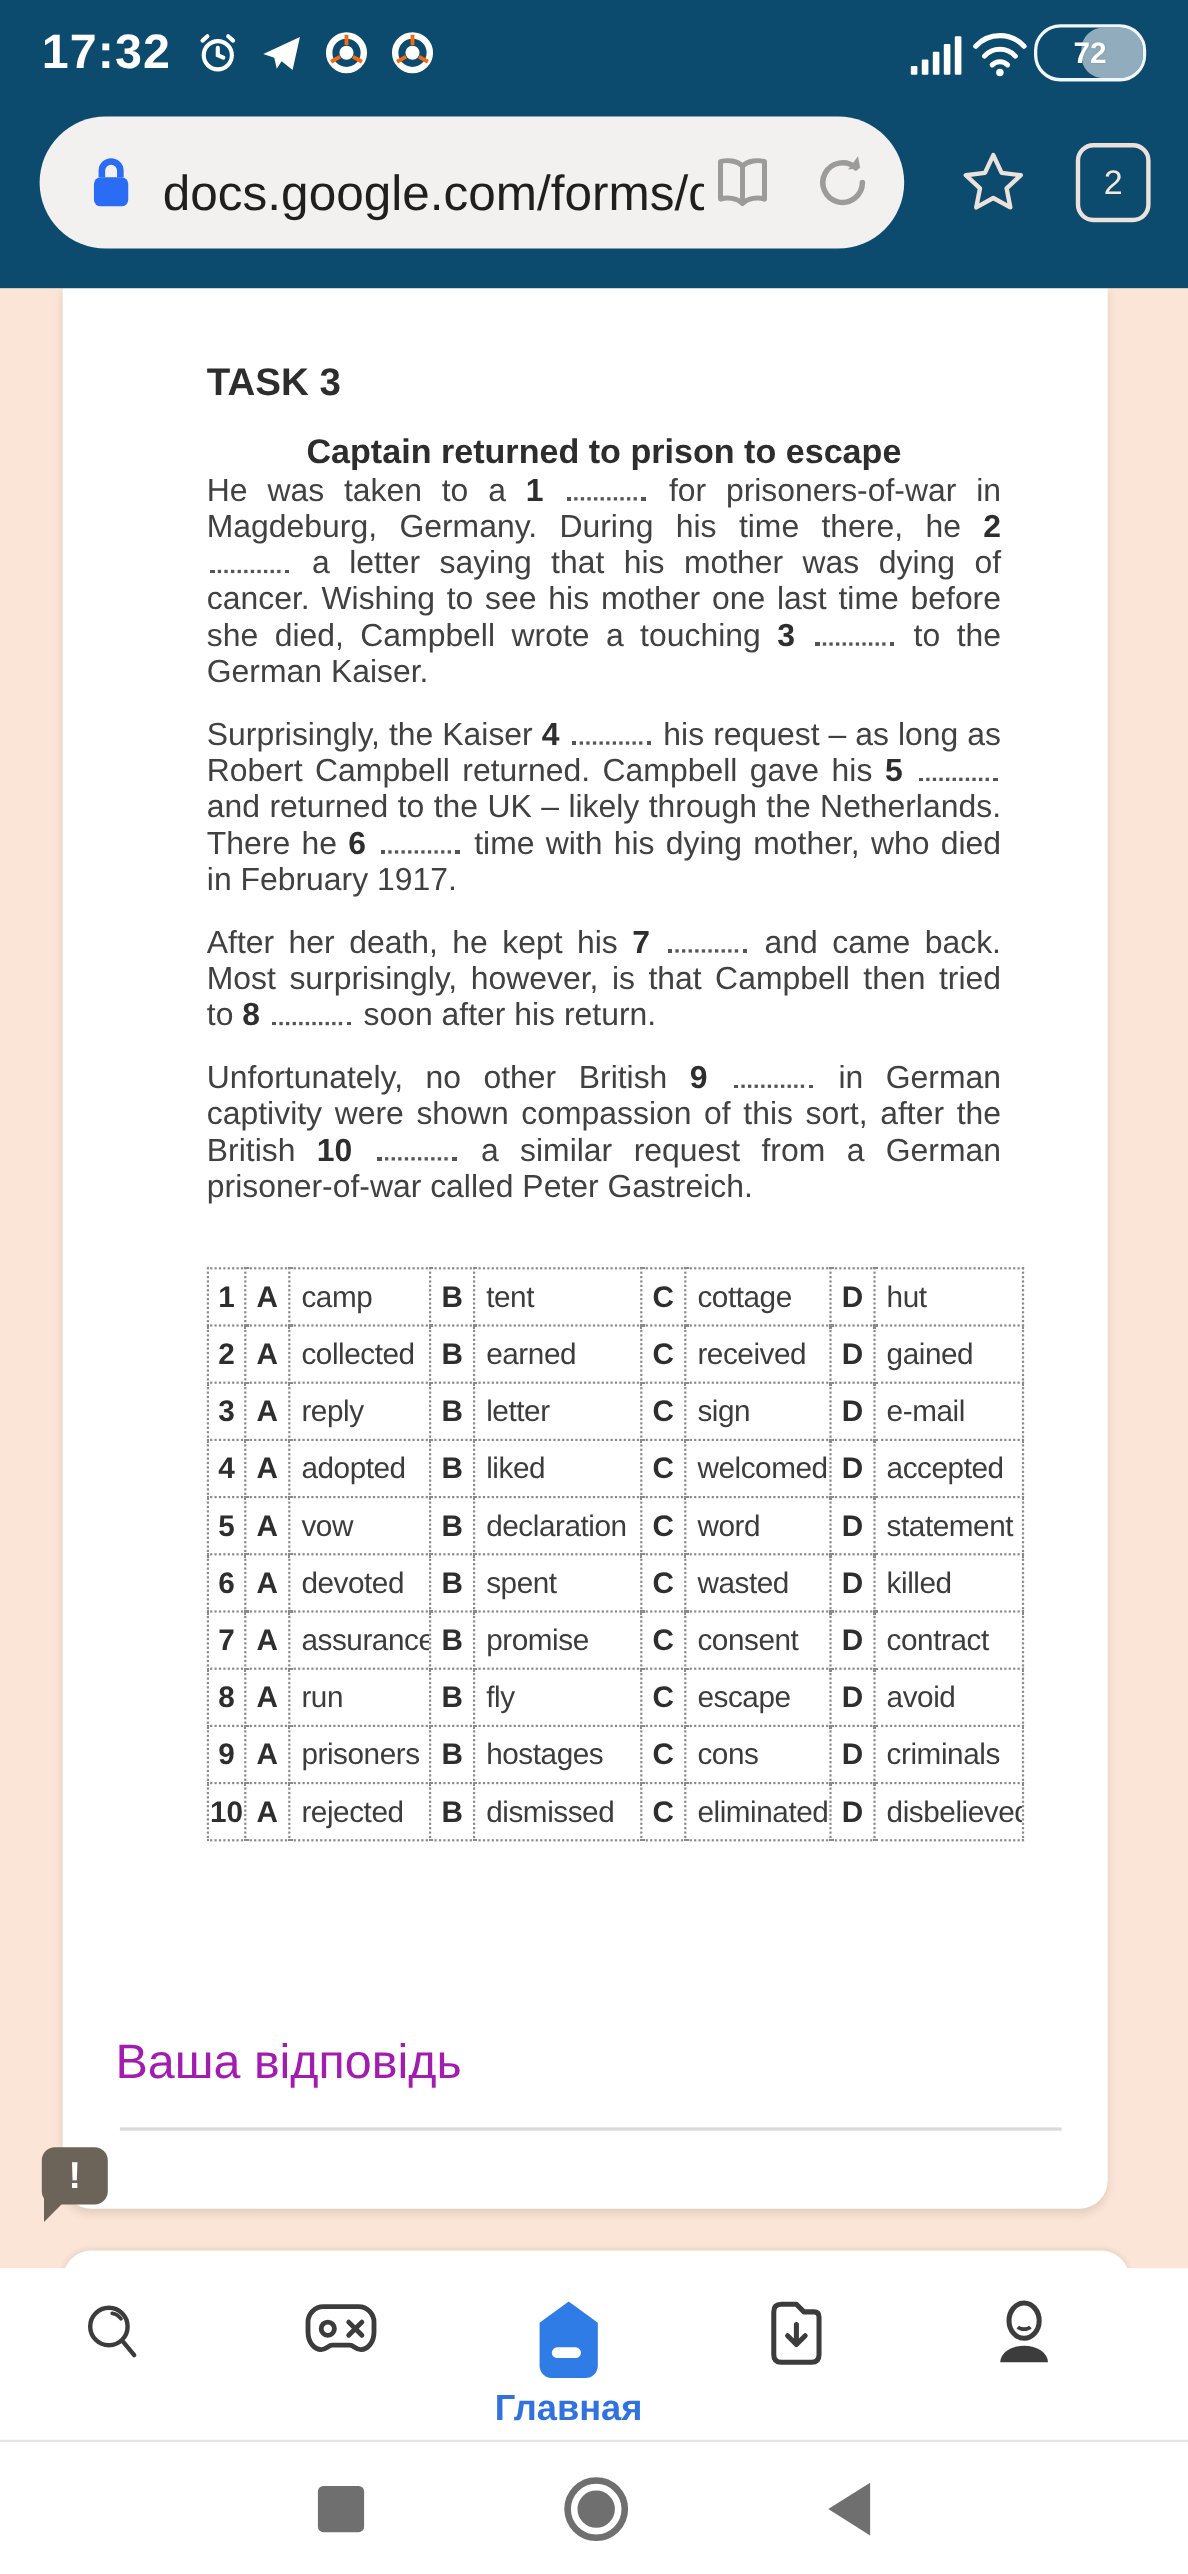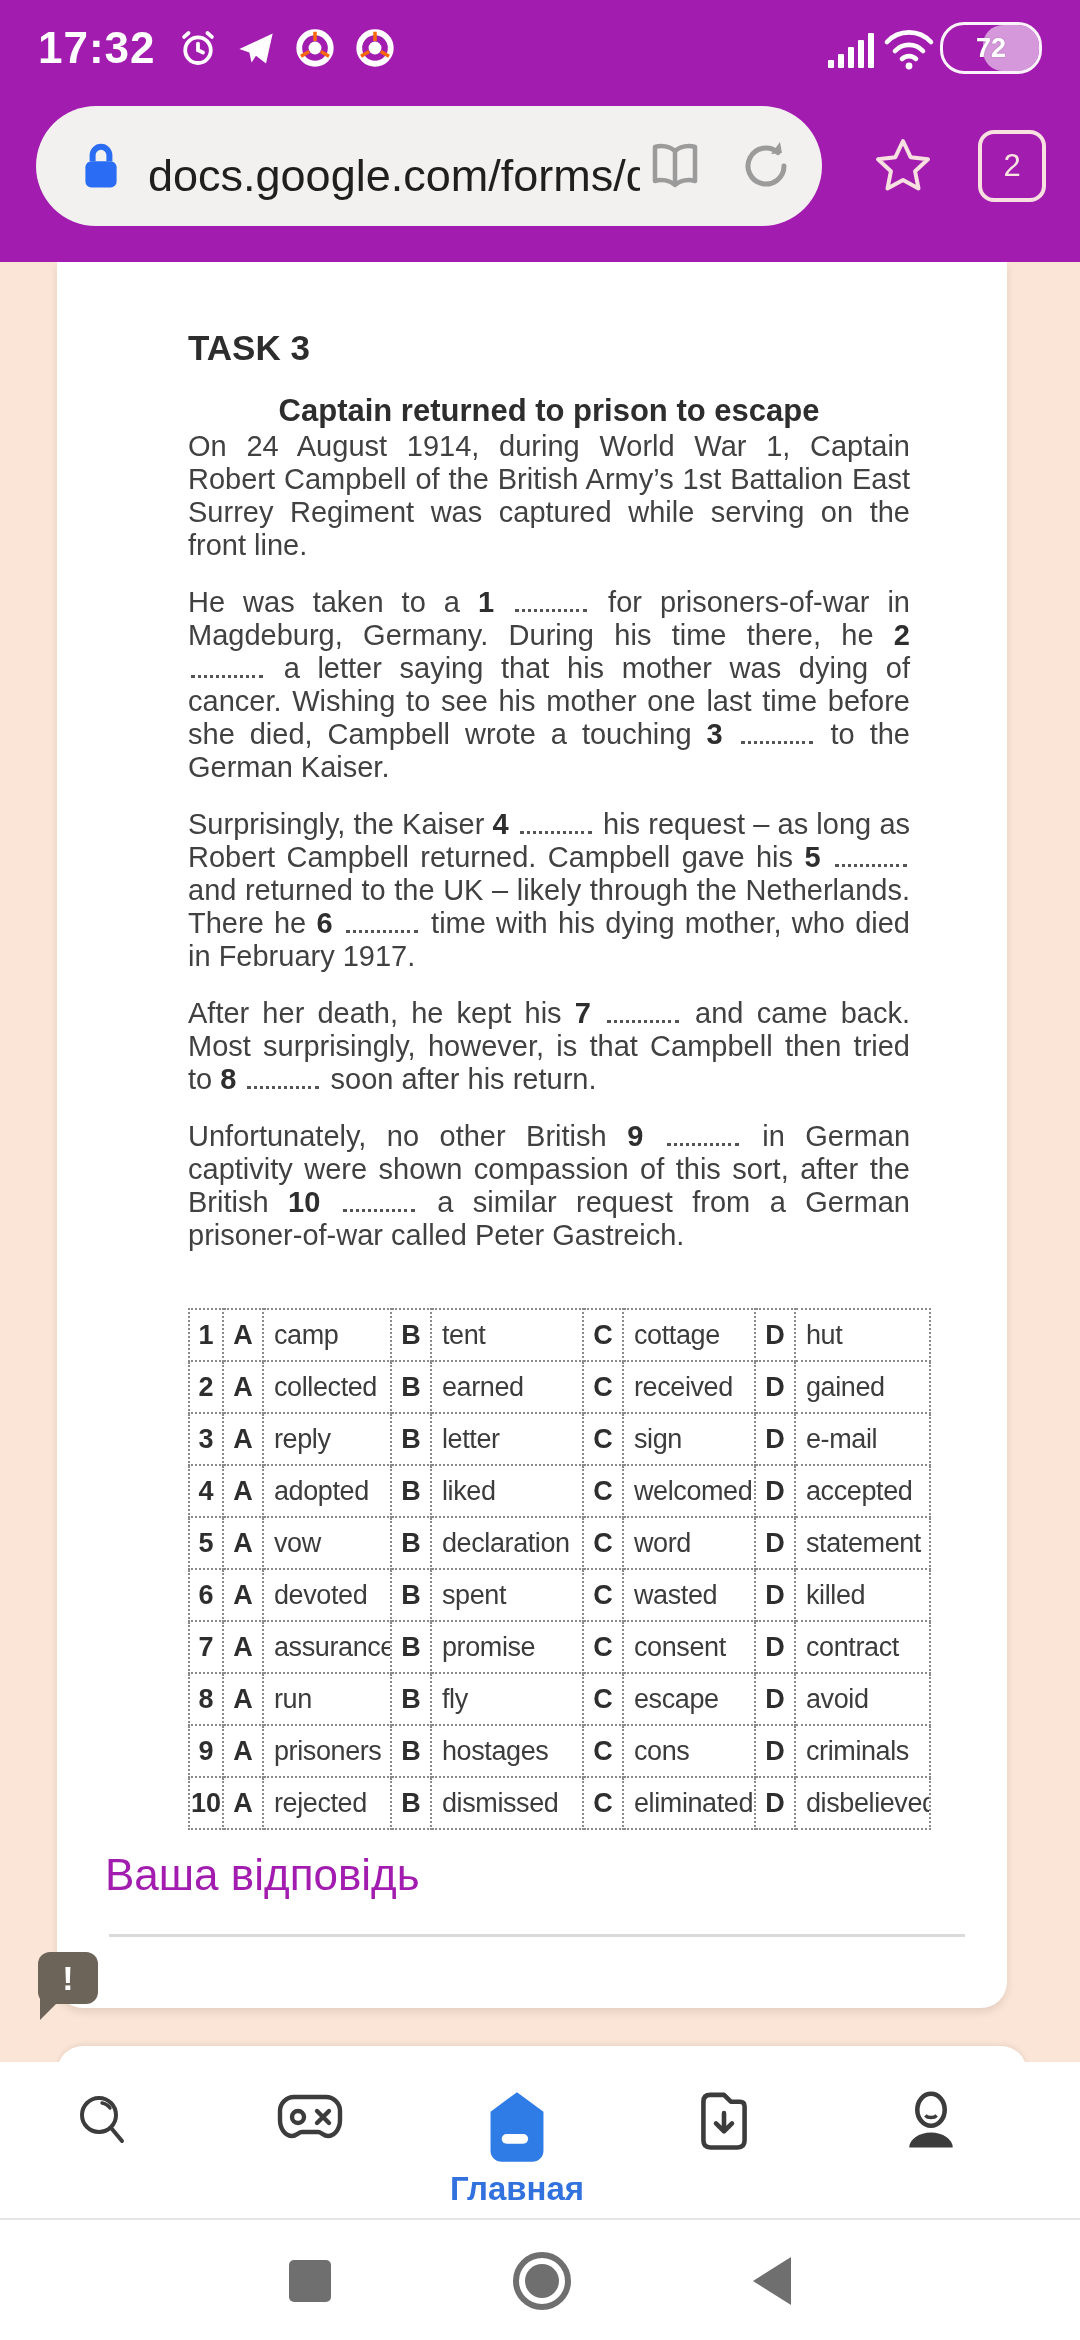--- a/index.html
+++ b/index.html
@@ -1,21 +1,21 @@
 <!DOCTYPE html>
 <html><head>
 <meta charset="utf-8">
 <style>
   html,body{margin:0;padding:0;}
   body{
     width:1080px;height:2340px;position:relative;overflow:hidden;
     background:#ffffff;font-family:"Liberation Sans",sans-serif;
   }
   
-  .header{position:absolute;top:0;left:0;width:1080px;height:262px;background:#a21caf;z-index:20;}
+  .header{position:absolute;top:0;left:0;width:1080px;height:262px;background:#0c4a6e;z-index:20;}
   .status-row{display:flex;align-items:center;height:96px;padding:0 38px;color:#fff;}
   .time{font-size:44px;font-weight:700;letter-spacing:1px;}
   .sb-left{display:flex;align-items:center;gap:18px;margin-left:22px;}
   .sb-right{display:flex;align-items:center;gap:4px;margin-left:auto;}
   .battery{position:relative;width:96px;height:46px;border:3px solid rgba(255,255,255,.95);border-radius:24px;overflow:hidden;}
   .battery .fill{position:absolute;right:0;top:0;bottom:0;width:58%;background:rgba(255,255,255,.55);border-radius:20px;}
   .battery .pct{position:absolute;inset:0;display:flex;align-items:center;justify-content:center;
     font-size:27px;font-weight:700;color:#fff;text-shadow:0 0 2px rgba(0,0,0,.2);}
   .url-row{position:relative;height:166px;}
   .url-pill{position:absolute;left:36px;top:10px;width:786px;height:120px;background:#f2f1ef;
@@ -179,21 +179,20 @@
   </div>
 </div>
 
 <div class="page-bg"></div>
 
 <div class="card">
   <div class="scan">
     <div class="task-label">TASK 3</div>
     <div class="scan-title">Captain returned to prison to escape</div>
     <div id="paragraphs">
-        <p>On 24 August 1914, during World War 1, Captain Robert Campbell of the British Army’s 1st Battalion East Surrey Regiment was captured while serving on the front line.</p>
         <p>He was taken to a <b>1</b> <span class="blank"></span> for prisoners-of-war in Magdeburg, Germany. During his time there, he <b>2</b> <span class="blank"></span> a letter saying that his mother was dying of cancer. Wishing to see his mother one last time before she died, Campbell wrote a touching <b>3</b> <span class="blank"></span> to the German Kaiser.</p>
         <p>Surprisingly, the Kaiser <b>4</b> <span class="blank"></span> his request – as long as Robert Campbell returned. Campbell gave his <b>5</b> <span class="blank"></span> and returned to the UK – likely through the Netherlands. There he <b>6</b> <span class="blank"></span> time with his dying mother, who died in February 1917.</p>
         <p>After her death, he kept his <b>7</b> <span class="blank"></span> and came back. Most surprisingly, however, is that Campbell then tried to <b>8</b> <span class="blank"></span> soon after his return.</p>
         <p>Unfortunately, no other British <b>9</b> <span class="blank"></span> in German captivity were shown compassion of this sort, after the British <b>10</b> <span class="blank"></span> a similar request from a German prisoner-of-war called Peter Gastreich.</p>
       </div>
     <table class="opt-table" id="opt-table">
       <colgroup>
         <col style="width:34px">
           <col style="width:40px">
           <col style="width:128px">

